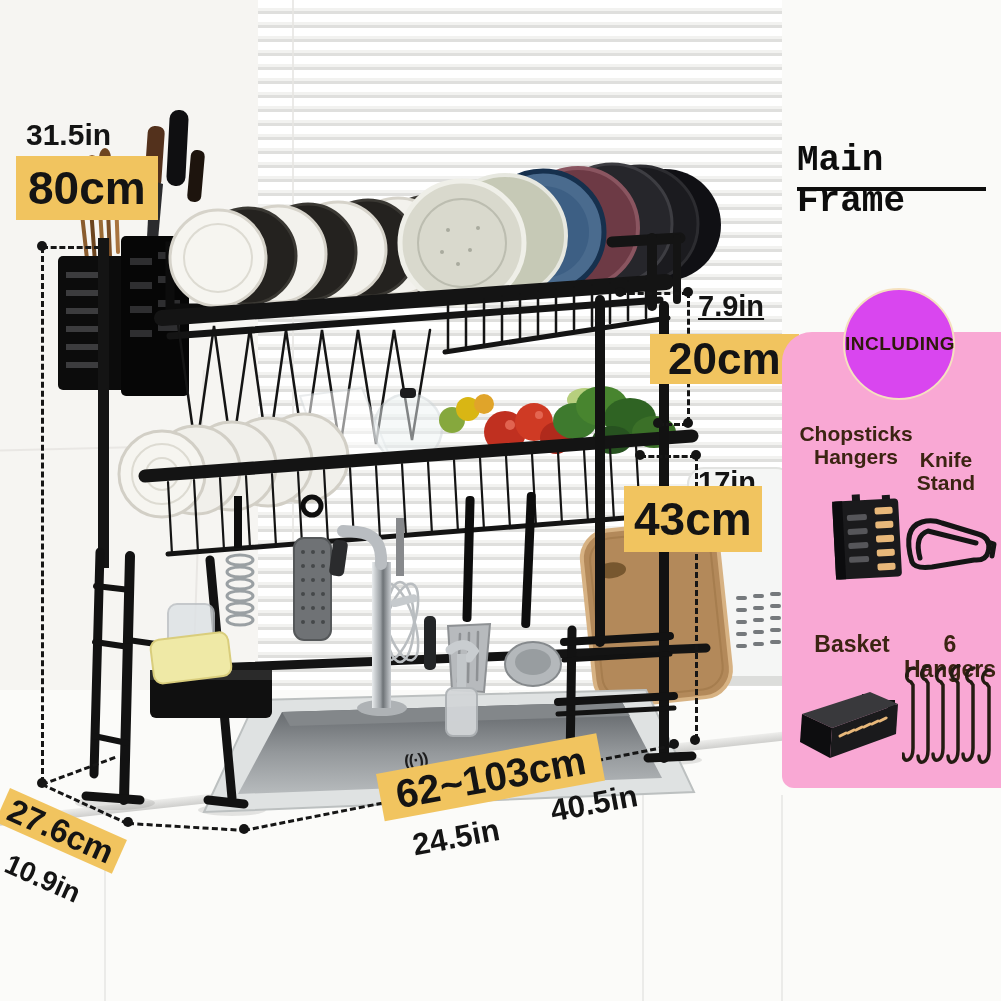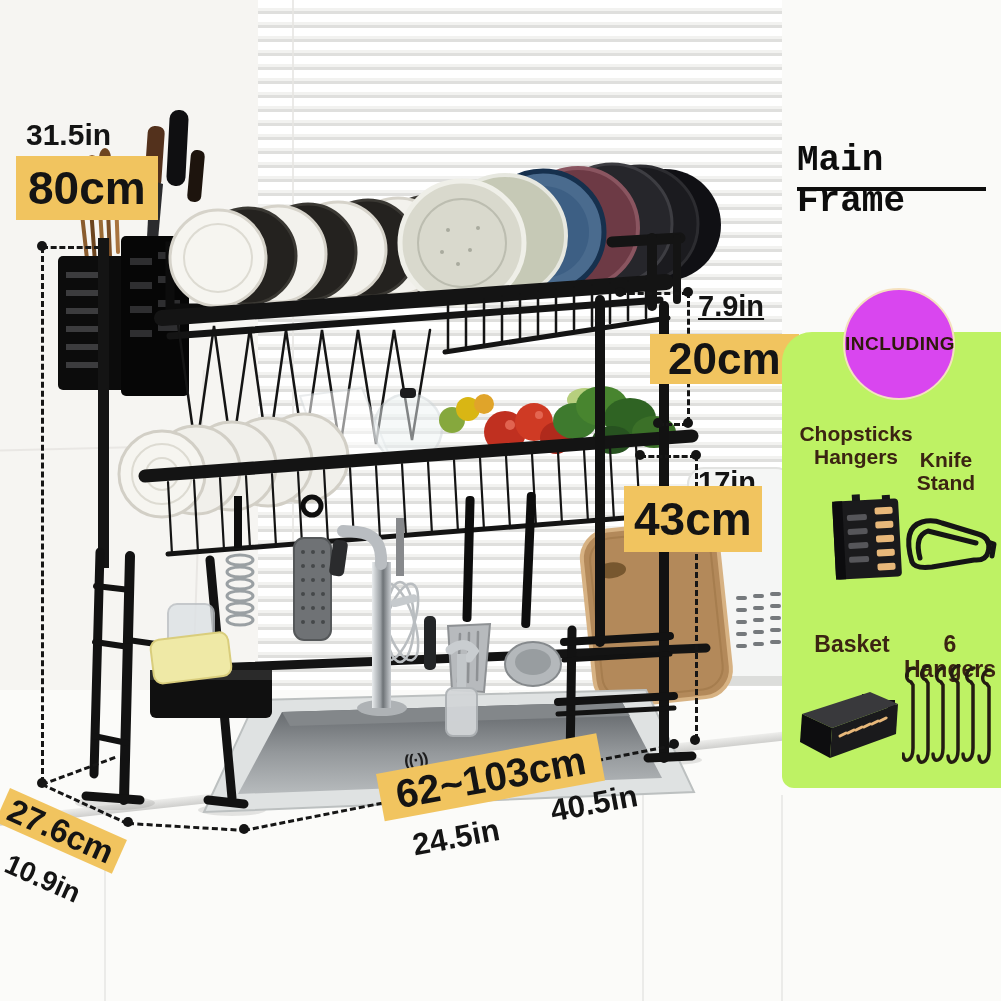--- a/index.html
+++ b/index.html
@@ -18,21 +18,21 @@
   .seam{position:absolute;width:2px;background:#ebebe9;}
   
   .dl{position:absolute;height:0;border-top:3px dashed #161616;transform-origin:0 1.5px;}
   .dlv{position:absolute;width:0;border-left:3px dashed #161616;}
   .dot{position:absolute;width:10px;height:10px;margin:-5px 0 0 -5px;background:#141414;border-radius:50%;}
   .dim{position:absolute;color:#141414;font-weight:700;line-height:1;white-space:nowrap;}
   .hl{background:#F1C45F;padding:9px 12px;display:inline-block;}
   
   .mainframe{position:absolute;left:797px;top:140px;font-size:36px;font-weight:700;color:#0d0d0d;letter-spacing:0;font-family:Liberation Mono, monospace;}
   .mf-underline{position:absolute;left:797px;top:187px;width:189px;height:4px;background:#0d0d0d;}
-  .panel{position:absolute;left:782px;top:332px;width:219px;height:456px;background:#bef264;
+  .panel{position:absolute;left:782px;top:332px;width:219px;height:456px;background:#f9a8d4;
          border-radius:30px 0 0 12px;overflow:hidden;}
   .badge{position:absolute;left:843px;top:288px;width:112px;height:112px;border-radius:50%;
          background:#d946ef;border:2px solid #f5e1bf;box-sizing:border-box;
          display:flex;align-items:center;justify-content:flex-start;}
   .badge span{font-size:19px;font-weight:700;color:#2e1a0b;letter-spacing:.5px;}
   .p-label{position:absolute;color:#3B2412;font-weight:700;text-align:center;line-height:1.1;}
   .p-icon{position:absolute;}
 </style>
 </head>
 <body>

